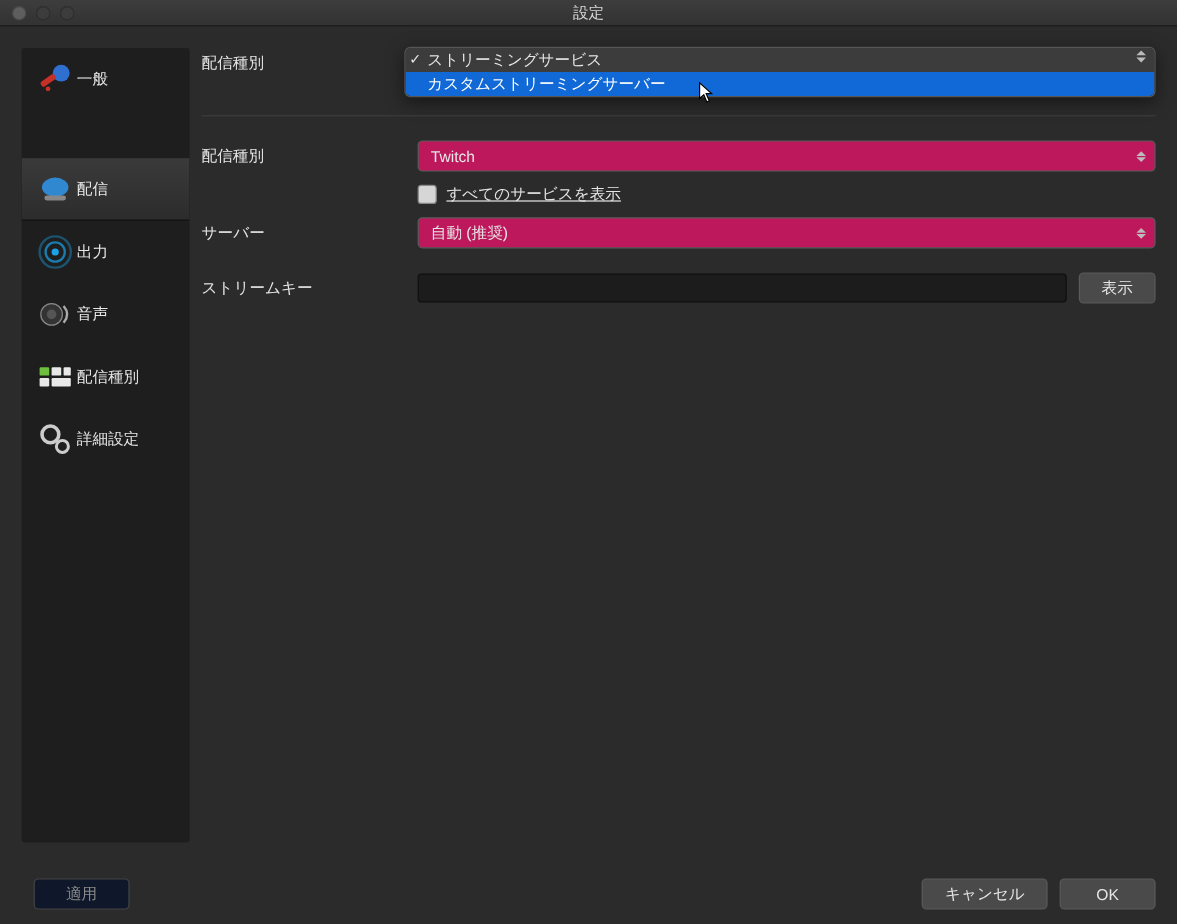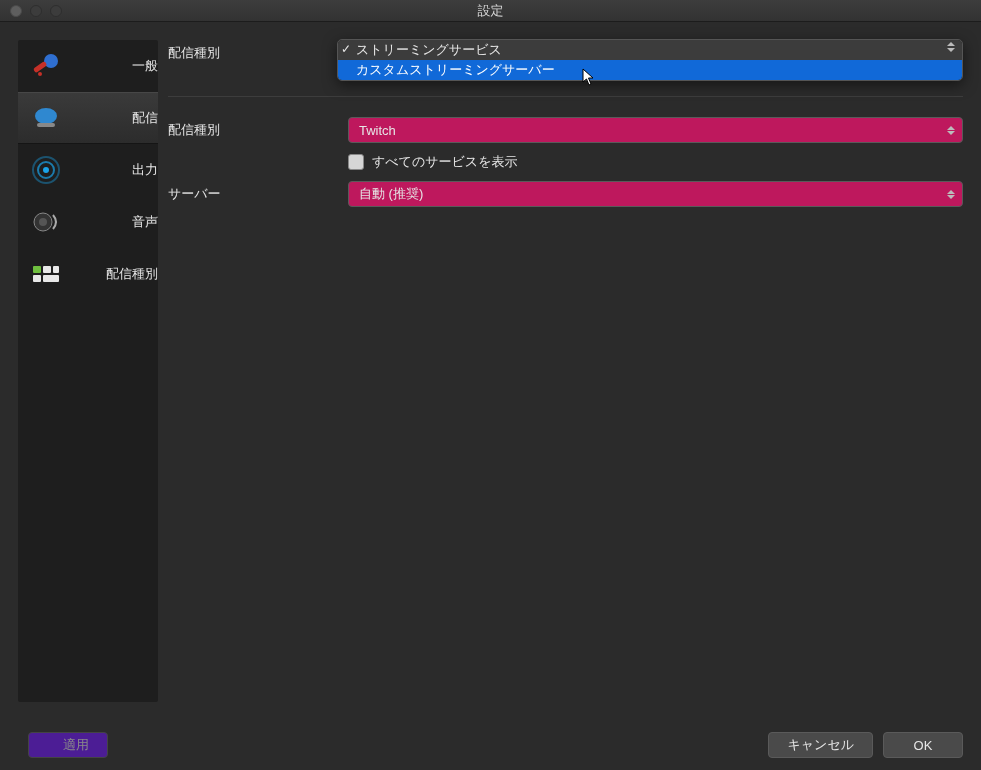--- a/index.html
+++ b/index.html
@@ -42,29 +42,28 @@
       width: 140px;
       background: #1e1e1e;
       margin: 18px 0 18px 18px;
       border-radius: 2px;
       overflow: hidden;
     }
     .sidebar-item {
       display: flex; align-items: center;
       height: 52px;
       padding-left: 10px;
-      gap: 10px;
       color: #e6e6e6;
       cursor: pointer;
-      justify-content: space-between;
     }
     .sidebar-item.selected {
       background: linear-gradient(#3a3a3a,#2c2c2c);
       border-top: 1px solid #474747;
       border-bottom: 1px solid #151515;
+      margin-top: 40px;
     }
     .sidebar-icon { width: 36px; height: 36px; flex-shrink: 0; display:flex; align-items:center; justify-content:center;}
     .sidebar-label { font-size: 13px; }
     .main {
       flex: 1;
       padding: 18px 18px 0 10px;
       position: relative;
     }
     .form-row {
       display: flex;
@@ -101,38 +100,38 @@
     .stepper .down { border-top:4px solid #bbb; }
     .divider {
       height: 1px; background: #3d3d3d; margin: 6px 0 20px 0;
     }
     .divider.under-dropdown { margin-left: 0; margin-right: 0; }
     .checkbox {
       width: 16px; height: 16px; border-radius: 3px;
       background: #d6d6d6; border: 1px solid #888;
       flex-shrink:0;
     }
-    .checkbox-row { display:flex; align-items:center; gap:8px; padding-left:0px;}
+    .checkbox-row { display:flex; align-items:center; gap:8px; padding-left:0px;text-decoration:underline;}
     .textinput {
       height: 24px; background: #1c1c1c; border: 1px solid #0f0f0f;
       border-radius: 3px; flex:1; color:#e6e6e6; padding:0 8px;
     }
     .btn {
       height: 26px;
       background: #4a4a4a;
       border: 1px solid #5a5a5a;
       border-radius: 4px;
       color: #e6e6e6;
       padding: 0 18px;
       font-size: 13px;
       display: inline-flex; align-items: center; justify-content: center;
       cursor: pointer;
       min-width: 60px;
     }
-    .btn.disabled { color:#8a8a8a; background:#4c1d95; border-color:#444;justify-content:flex-end;}
+    .btn.disabled { color:#8a8a8a; background:#0f172a; border-color:#444;}
     .streamkey-row { display:flex; gap:10px; align-items:center;}
     
     .dropdown-open {
       position: absolute;
       left: 179px; 
       top: 17px;
       right: 18px;
       z-index: 5;
     }
     .dd-item {
@@ -227,20 +226,29 @@
       <span class="sidebar-icon">
         <svg width="34" height="34" viewBox="0 0 34 34">
           <rect x="4" y="9" width="8" height="7" rx="1" fill="#6fbf3f"></rect>
           <rect x="14" y="9" width="8" height="7" rx="1" fill="#e8e8e8"></rect>
           <rect x="24" y="9" width="6" height="7" rx="1" fill="#e8e8e8"></rect>
           <rect x="4" y="18" width="8" height="7" rx="1" fill="#e8e8e8"></rect>
           <rect x="14" y="18" width="16" height="7" rx="1" fill="#e8e8e8"></rect>
         </svg>
       </span>
       <span class="sidebar-label">配信種別</span>
+    </div>
+    <div class="sidebar-item">
+      <span class="sidebar-icon">
+        <svg width="34" height="34" viewBox="0 0 34 34">
+          <circle cx="13" cy="13" r="7" fill="none" stroke="#ccc" stroke-width="3"></circle>
+          <circle cx="23" cy="23" r="5" fill="none" stroke="#ccc" stroke-width="2.5"></circle>
+        </svg>
+      </span>
+      <span class="sidebar-label">詳細設定</span>
     </div>
   </div>
 
   <div class="main">
 
     <div class="form-row" style="margin-bottom:0;">
       <div class="form-label">配信種別</div>
       <div class="form-control">
 
         <div class="select" style="visibility:hidden;"></div>
@@ -303,20 +311,29 @@
           <div class="stepper">
               <div class="up"></div>
               <div class="down"></div>
             </div>
         </div>
       </div>
     </div>
 
     <div style="height:10px;"></div>
 
+    <div class="form-row">
+      <div class="form-label">ストリームキー</div>
+      <div class="form-control streamkey-row">
+        <input type="password" class="textinput" value="" style="">
+        <div class="btn">
+          <span>表示</span>
+        </div>
+      </div>
+    </div>
 
   </div>
 </div>
 
 <div class="footer">
   <div class="btn disabled">
     <span>適用</span>
   </div>
   <div class="spacer"></div>
   <div class="btn">

